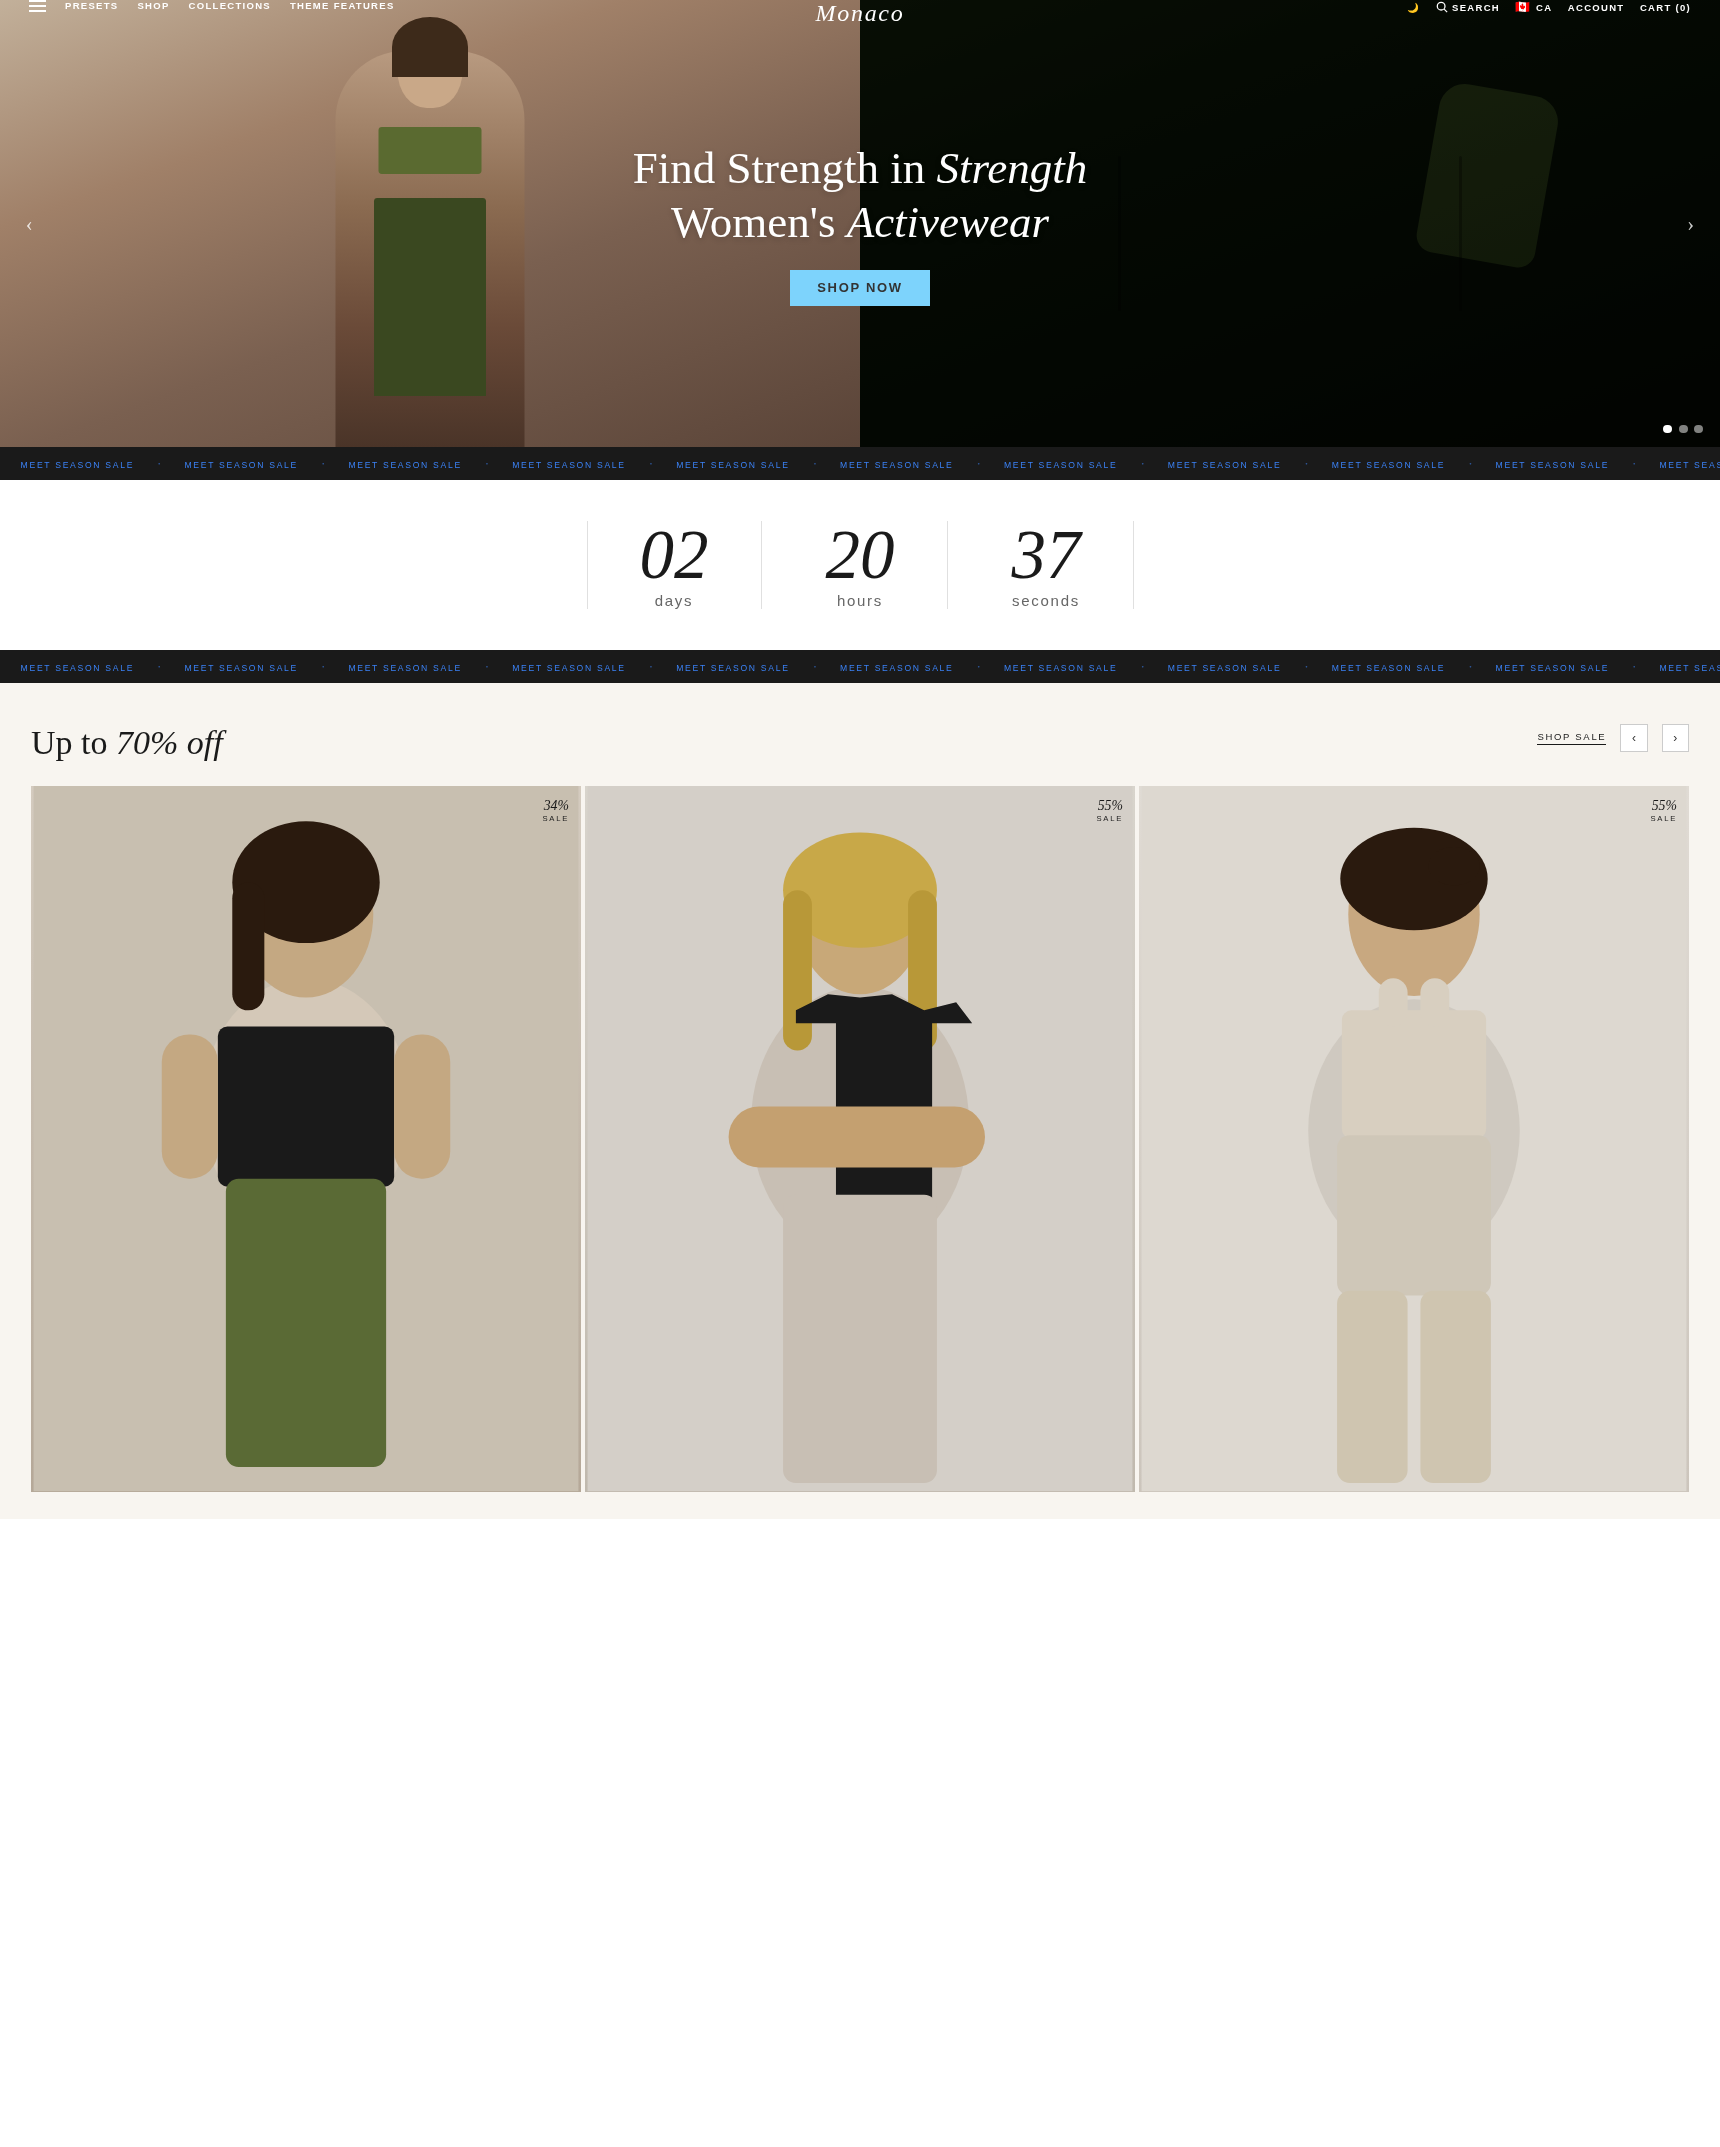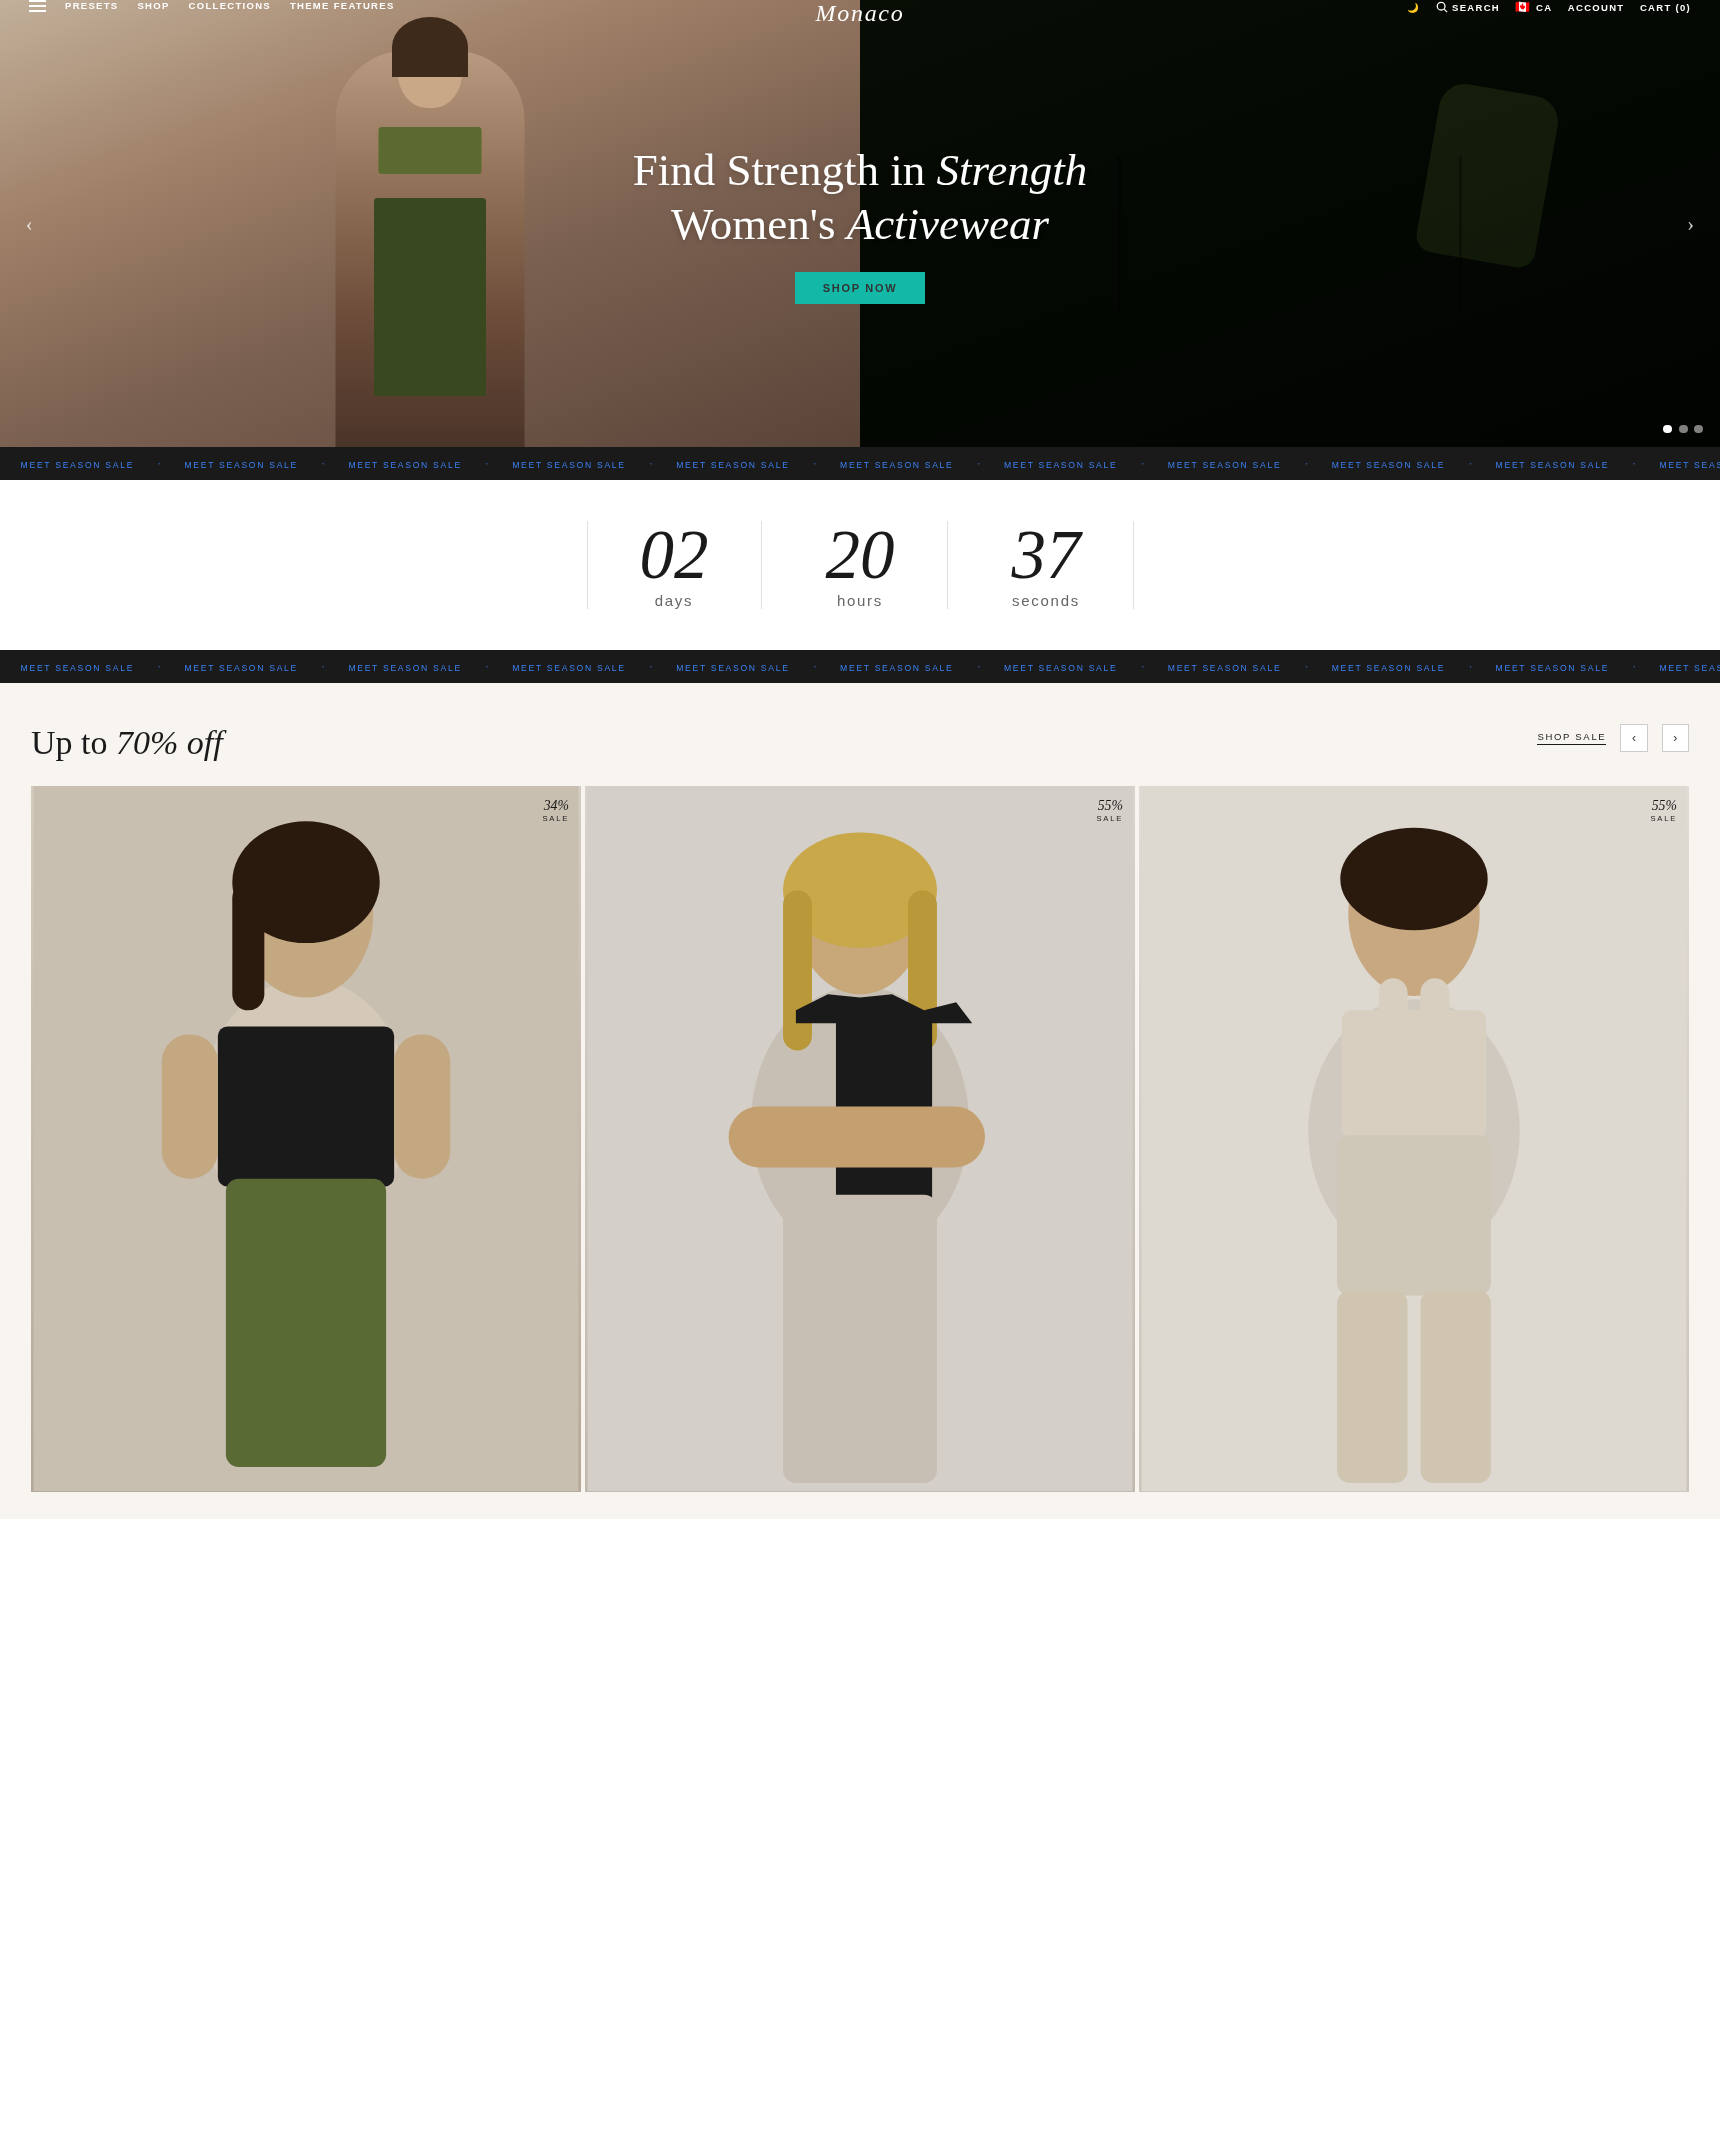--- a/index.html
+++ b/index.html
@@ -101,24 +101,24 @@
       text-shadow: 0 1.7px 6.9px rgba(0,0,0,0.2);
     }
     .hero-content h1 em {
       font-style: italic;
       font-weight: 300;
     }
     .hero-btn {
       display: inline-block;
       margin-top: 20.6px;
       padding: 10.3px 27.5px;
-      background: #14b8a6;
+      background: #7dd3fc;
       color: #333;
       font-family: Arial, sans-serif;
-      font-size: 11px;
+      font-size: 13px;
       font-weight: 700;
       letter-spacing: 1.7px;
       text-transform: uppercase;
       text-decoration: none;
       cursor: pointer;
       border: none;
     }
     .hero-arrow {
       position: absolute;
       top: 50%;

